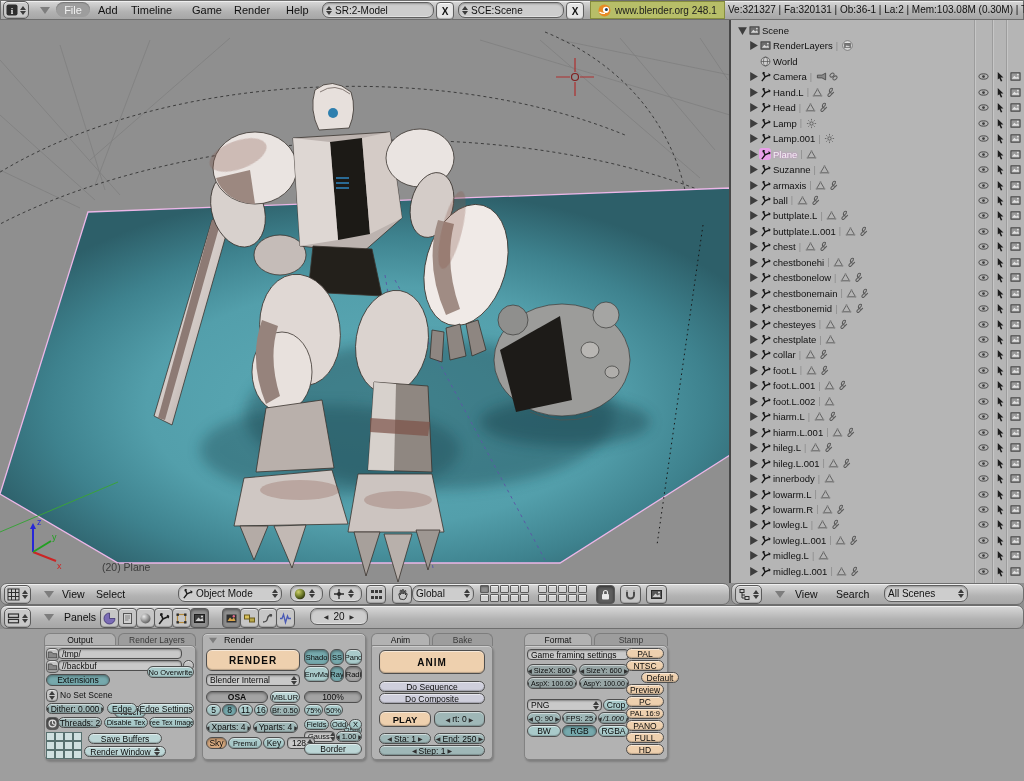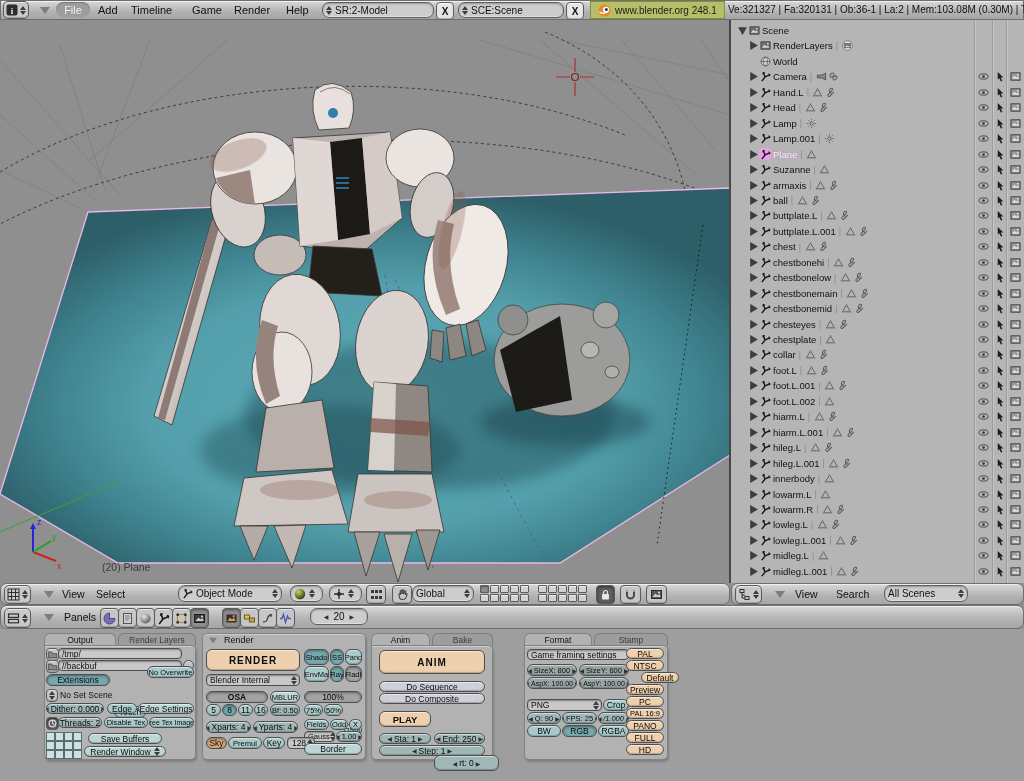--- a/index.html
+++ b/index.html
@@ -2270,21 +2270,21 @@
       </div>
     <div class="w lav" style="left:8px;top:48px;width:106px;height:11px;">
         <span>Do Sequence</span>
       </div>
     <div class="w lav" style="left:8px;top:60px;width:106px;height:11px;">
         <span>Do Composite</span>
       </div>
     <div class="w beige" style="left:8px;top:78px;width:52px;height:16px;font-size:9.5px;font-weight:bold;">
         <span>PLAY</span>
       </div>
-    <div class="w num" style="left:63px;top:78px;width:65px;height:16px;margin-top:44px;">
+    <div class="w num" style="left:63px;top:78px;width:51px;height:16px;">
         <span class="na">◀</span>
         <span>rt: 0</span>
         <span class="na">▶</span>
       </div>
     <div class="w num" style="left:8px;top:100px;width:52px;height:11px;">
         <span class="na">◀</span>
         <span>Sta: 1</span>
         <span class="na">▶</span>
       </div>
     <div class="w num" style="left:63px;top:100px;width:51px;height:11px;">

